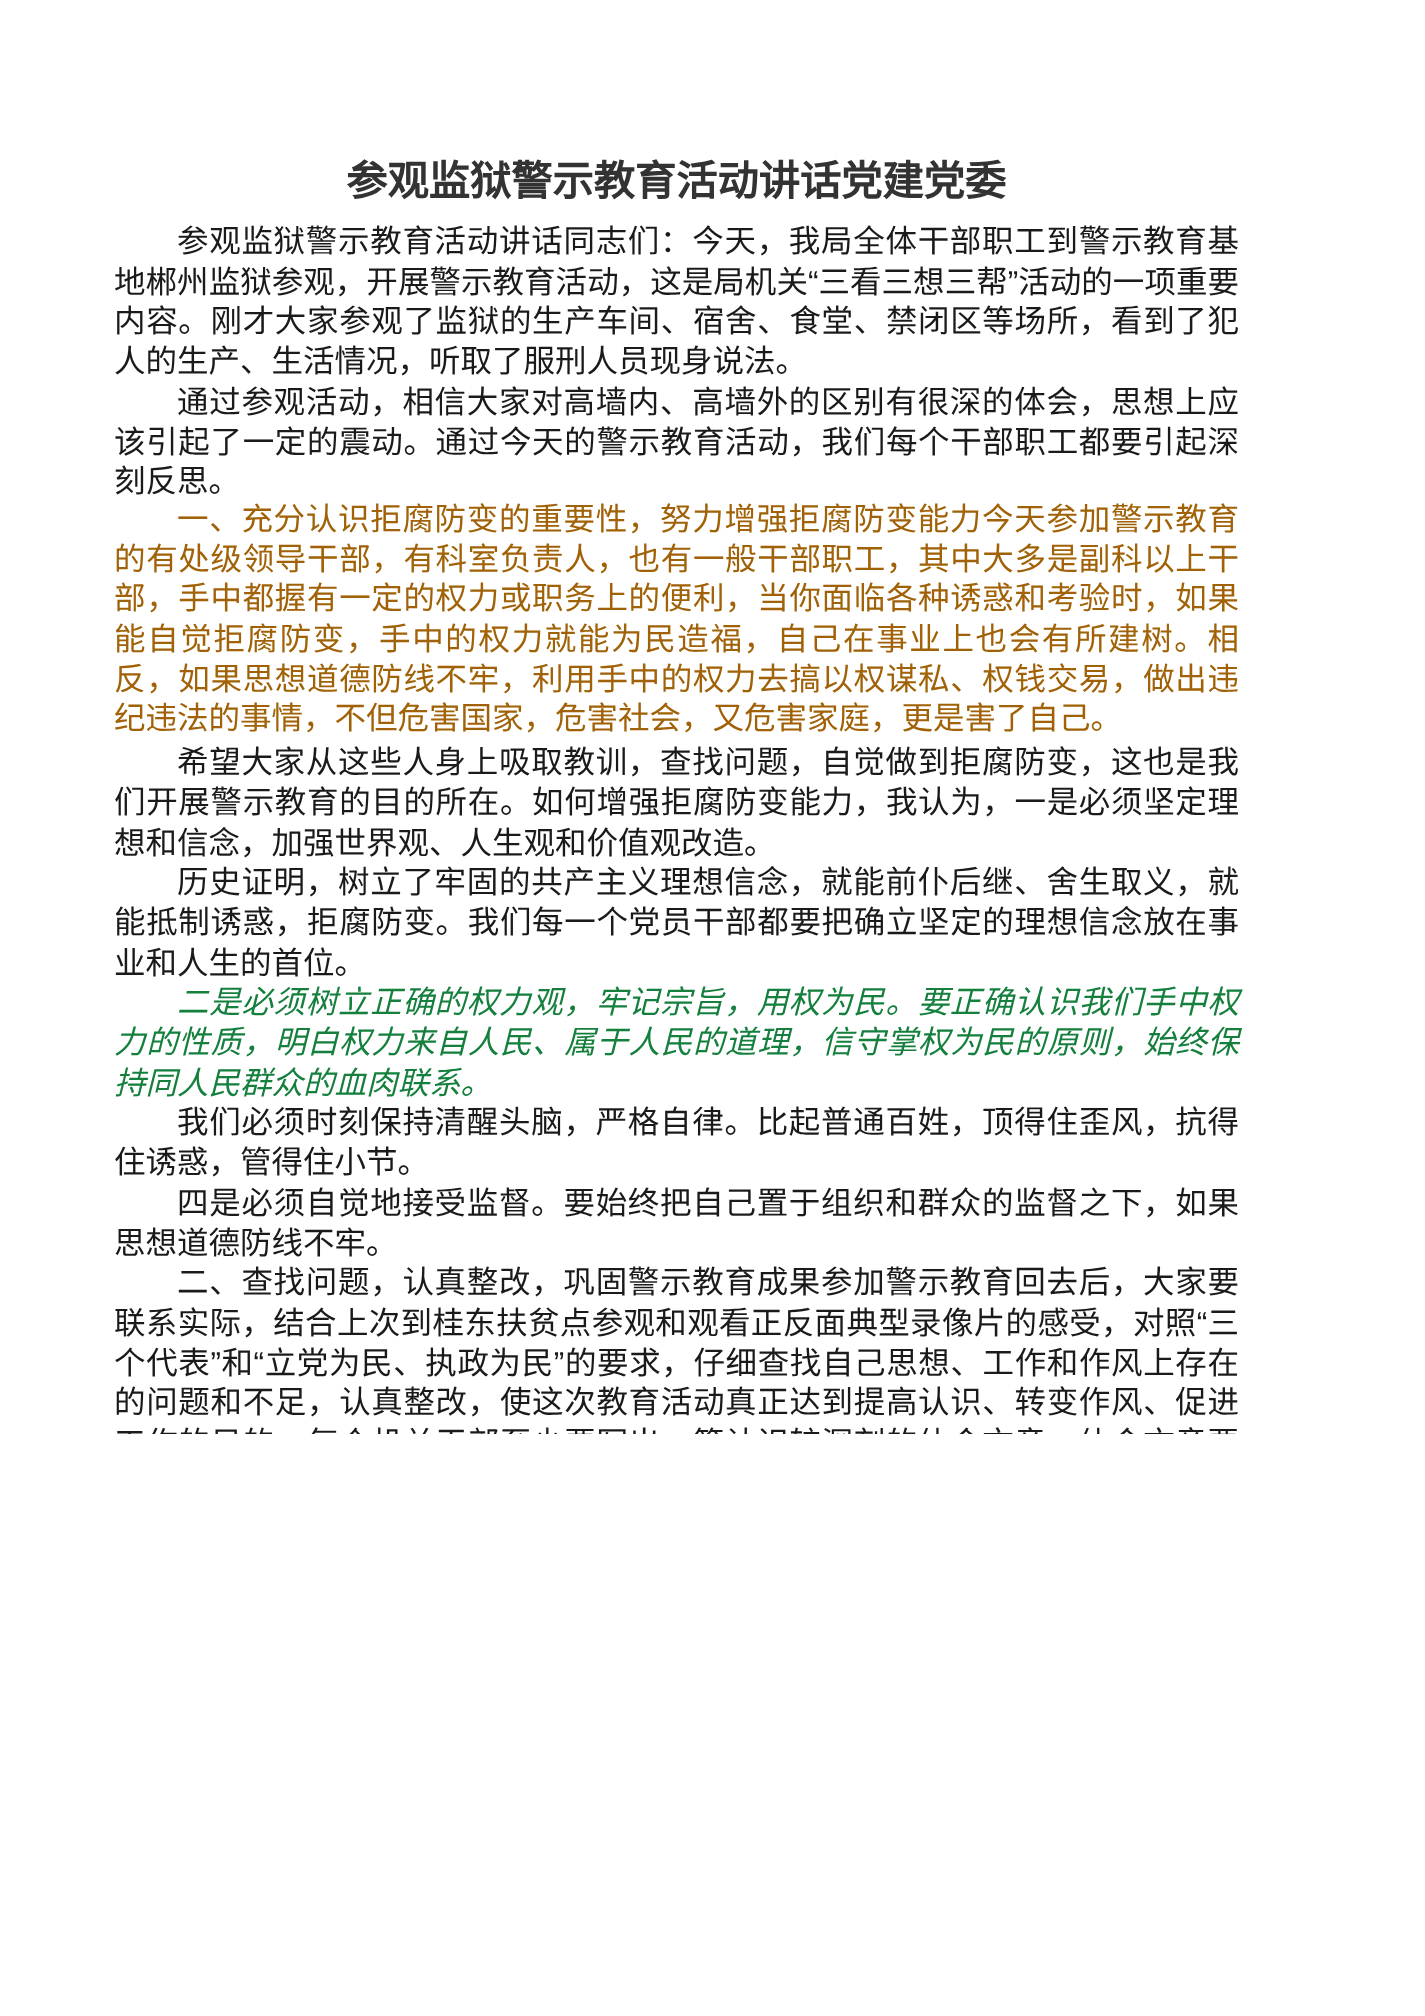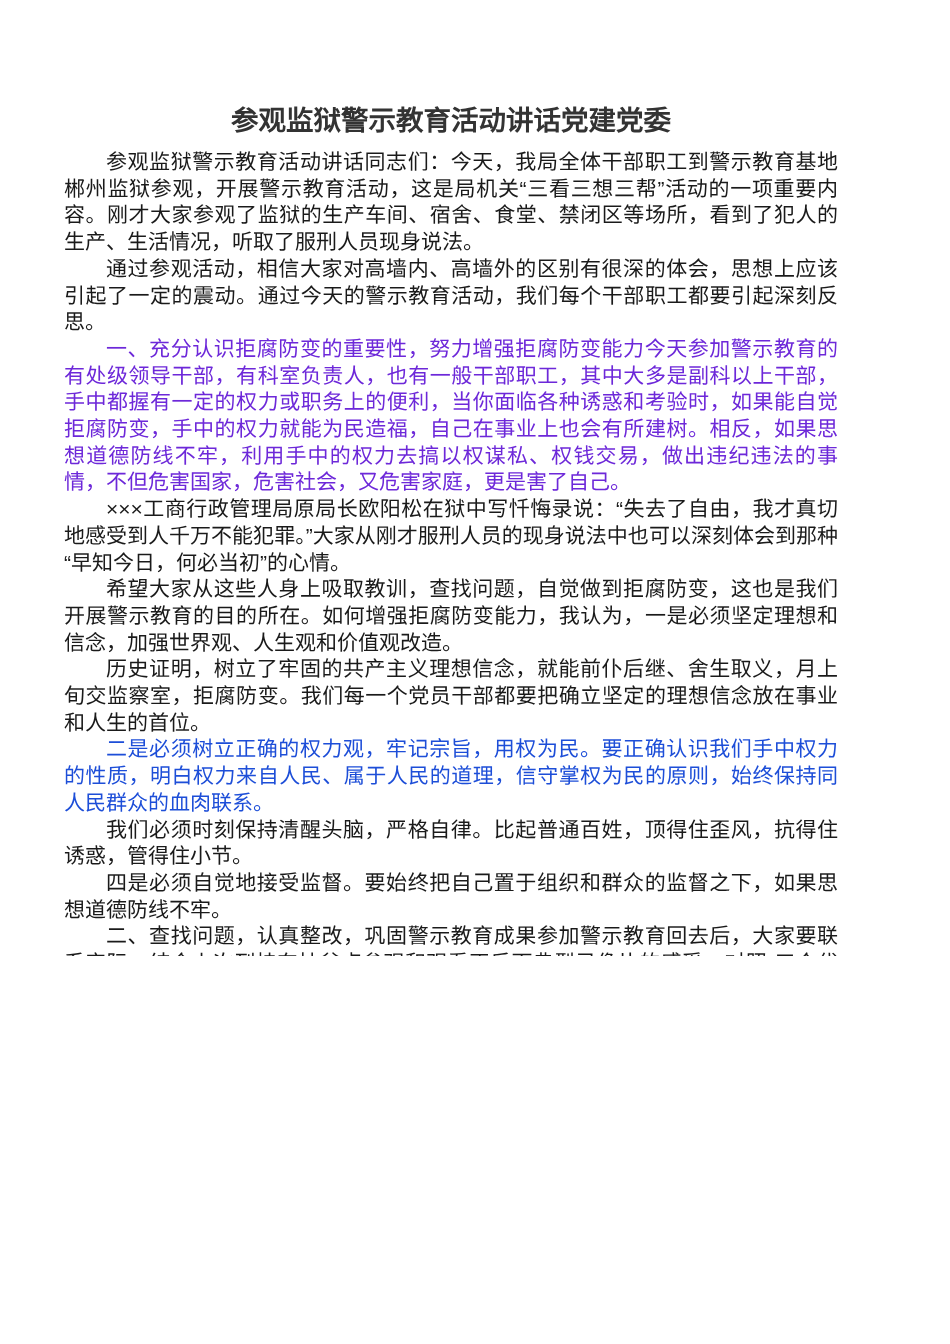--- a/index.html
+++ b/index.html
@@ -33,21 +33,21 @@
     line-height: 34px;
     color: #333333;
     text-align: center;
     margin: 0;
     padding-top: 104px;
     letter-spacing: 0px;
     white-space: nowrap;
   }
 
   .para-list {
-    margin: 0;
+    margin: 12px;
     padding: 0;
     list-style: none;
     margin-top: 11px;
   }
 
   .para {
     font-family: "Liberation Sans", "DejaVu Sans", sans-serif;
     font-size: 21px;
     line-height: 26.7px;
     color: #1a1a1a;
@@ -66,25 +66,24 @@
 
 <div class="page" style="background: rgb(255, 255, 255);">
 
   <div class="doc-body">
 
     <h1 class="doc-title" style="color: rgb(51, 51, 51);">参观监狱警示教育活动讲话党建党委</h1>
 
     <div class="para-list">
         <p class="para" style="color: rgb(26, 26, 26);">参观监狱警示教育活动讲话同志们：今天，我局全体干部职工到警示教育基地郴州监狱参观，开展警示教育活动，这是局机关“三看三想三帮”活动的一项重要内容。刚才大家参观了监狱的生产车间、宿舍、食堂、禁闭区等场所，看到了犯人的生产、生活情况，听取了服刑人员现身说法。</p>
         <p class="para" style="color: rgb(26, 26, 26);">通过参观活动，相信大家对高墙内、高墙外的区别有很深的体会，思想上应该引起了一定的震动。通过今天的警示教育活动，我们每个干部职工都要引起深刻反思。</p>
-        <p class="para" style="color: #6d28d9;">一、充分认识拒腐防变的重要性，努力增强拒腐防变能力今天参加警示教育的有处级领导干部，有科室负责人，也有一般干部职工，其中大多是副科以上干部，手中都握有一定的权力或职务上的便利，当你面临各种诱惑和考验时，如果能自觉拒腐防变，手中的权力就能为民造福，自己在事业上也会有所建树。相反，如果思想道德防线不牢，利用手中的权力去搞以权谋私、权钱交易，做出违纪违法的事情，不但危害国家，危害社会，又危害家庭，更是害了自己。</p>
-        <p class="para" style="color: rgb(26, 26, 26);">×××工商行政管理局原局长欧阳松在狱中写忏悔录说：“失去了自由，我才真切地感受到人千万不能犯罪。”大家从刚才服刑人员的现身说法中也可以深刻体会到那种“早知今日，何必当初”的心情。</p>
+        <p class="para" style="color: #a16207; font-family: Liberation Mono, monospace;">一、充分认识拒腐防变的重要性，努力增强拒腐防变能力今天参加警示教育的有处级领导干部，有科室负责人，也有一般干部职工，其中大多是副科以上干部，手中都握有一定的权力或职务上的便利，当你面临各种诱惑和考验时，如果能自觉拒腐防变，手中的权力就能为民造福，自己在事业上也会有所建树。相反，如果思想道德防线不牢，利用手中的权力去搞以权谋私、权钱交易，做出违纪违法的事情，不但危害国家，危害社会，又危害家庭，更是害了自己。</p>
         <p class="para" style="color: rgb(26, 26, 26);">希望大家从这些人身上吸取教训，查找问题，自觉做到拒腐防变，这也是我们开展警示教育的目的所在。如何增强拒腐防变能力，我认为，一是必须坚定理想和信念，加强世界观、人生观和价值观改造。</p>
-        <p class="para" style="color: rgb(26, 26, 26);">历史证明，树立了牢固的共产主义理想信念，就能前仆后继、舍生取义，月上旬交监察室，拒腐防变。我们每一个党员干部都要把确立坚定的理想信念放在事业和人生的首位。</p>
-        <p class="para" style="color: #1d4ed8;">二是必须树立正确的权力观，牢记宗旨，用权为民。要正确认识我们手中权力的性质，明白权力来自人民、属于人民的道理，信守掌权为民的原则，始终保持同人民群众的血肉联系。</p>
+        <p class="para" style="color: rgb(26, 26, 26);">历史证明，树立了牢固的共产主义理想信念，就能前仆后继、舍生取义，就能抵制诱惑，拒腐防变。我们每一个党员干部都要把确立坚定的理想信念放在事业和人生的首位。</p>
+        <p class="para" style="color: #15803d; font-style: italic;">二是必须树立正确的权力观，牢记宗旨，用权为民。要正确认识我们手中权力的性质，明白权力来自人民、属于人民的道理，信守掌权为民的原则，始终保持同人民群众的血肉联系。</p>
         <p class="para" style="color: rgb(26, 26, 26);">我们必须时刻保持清醒头脑，严格自律。比起普通百姓，顶得住歪风，抗得住诱惑，管得住小节。</p>
         <p class="para" style="color: rgb(26, 26, 26);">四是必须自觉地接受监督。要始终把自己置于组织和群众的监督之下，如果思想道德防线不牢。</p>
         <p class="para" style="color: rgb(26, 26, 26);">二、查找问题，认真整改，巩固警示教育成果参加警示教育回去后，大家要联系实际，结合上次到桂东扶贫点参观和观看正反面典型录像片的感受，对照“三个代表”和“立党为民、执政为民”的要求，仔细查找自己思想、工作和作风上存在的问题和不足，认真整改，使这次教育活动真正达到提高认识、转变作风、促进工作的目的。每个机关干部至少要写出一篇认识较深刻的体会文章，体会文章要求 11 月上旬交监察室。</p>
       </div>
 
   </div>
 
 </div>
 
 </body></html>

